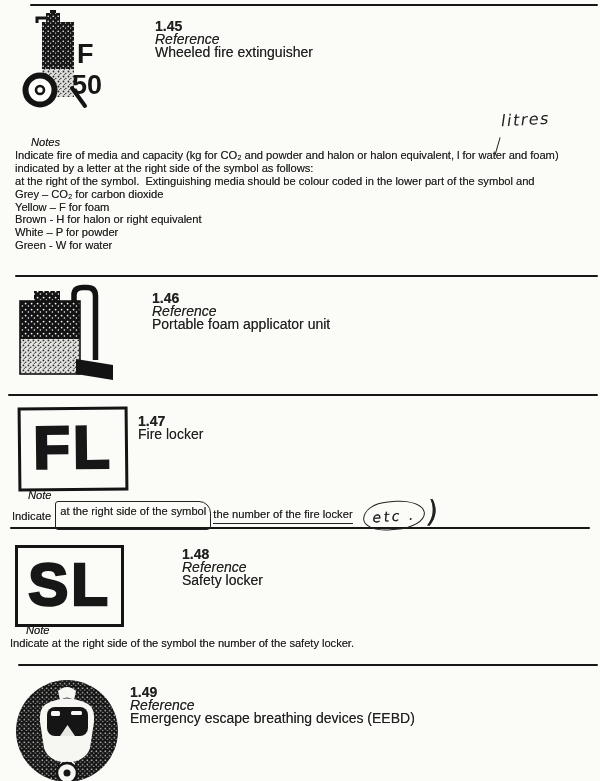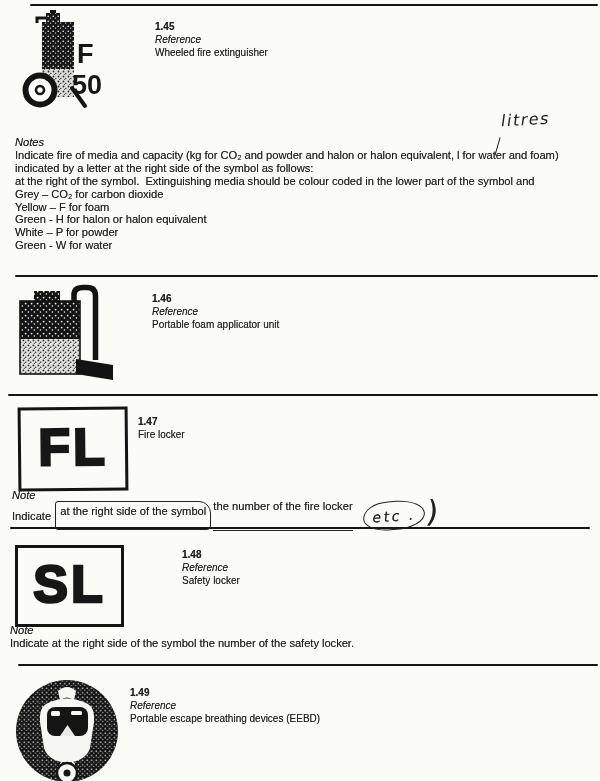--- a/index.html
+++ b/index.html
@@ -10,40 +10,40 @@
     background: #fbfbf8;
     overflow: hidden;
     font-family: "Liberation Sans", sans-serif;
     color: #1f1f1f;
   }
   .txt { text-shadow: 0 0 0.5px rgba(30,30,30,0.6); }
   .rule { position:absolute; background:#161616; height:2.4px; border-radius:1px; }
   .abs { position:absolute; }
 
   
-  .refblock { position:absolute; font-size:10px; line-height:13px; white-space:nowrap; }
+  .refblock { position:absolute; font-size:14px; line-height:13px; white-space:nowrap; }
   .refblock .num { font-weight:bold; }
   .refblock .refl { font-style:italic; }
 
   
   .notes { position:absolute; font-size:11.2px; line-height:12.9px; letter-spacing:-0.05px; }
-  .notes .heading { font-style:italic; }
+  .notes .heading { font-style:italic;margin-left:16px; }
   .notes-line { white-space:pre; }
 
   
   .locker-box {
     position:absolute;
     border:3px solid #141414;
     display:flex; align-items:center; justify-content:center;
     background:#fbfbf8;
   }
   .locker-letters {
     font-family:"Liberation Sans", sans-serif;
     font-weight:bold;
-    font-size:52px;
+    font-size:60px;
     letter-spacing:3px;
     color:#171717;
     -webkit-text-stroke:2.6px #171717;
     transform:translateY(-2px);
   }
 
   
   .hand { font-family:"DejaVu Sans", sans-serif; color:#222; }
   .hw-litres {
     position:absolute; left:501px; top:110px;
@@ -60,21 +60,21 @@
     display:flex; align-items:center;
   }
   .boxed-phrase {
     border:1.6px solid #222;
     border-radius:3px 12px 4px 3px;
     padding:3px 4px 12px 4px;
     margin:0 2px 0 4px;
   }
   .underlined-phrase {
     border-bottom:1.7px solid #222;
-    padding-bottom:18px;
+    padding-bottom:3px;
   }
   .hw-etc {
     display:inline-flex; align-items:center; justify-content:center;
     width:60px; height:27px; margin-left:10px;
     border:1.7px solid #222;
     border-radius:48% 52% 55% 45% / 65% 55% 60% 50%;
     font-size:14px; font-style:italic; letter-spacing:2.5px;
     transform:rotate(-4deg);
   }
   .hw-paren {
@@ -129,21 +129,21 @@
   <div class="hw-litres hand">litres</div>
   <div class="hw-slash"></div>
 
   <div class="notes txt" style="left:15px; top:136px;">
     <div class="heading">Notes</div>
     <div class="notes-line">Indicate fire of media and capacity (kg for CO₂ and powder and halon or halon equivalent, l for water and foam)</div>
     <div class="notes-line">indicated by a letter at the right side of the symbol as follows:</div>
     <div class="notes-line">at the right of the symbol.  Extinguishing media should be colour coded in the lower part of the symbol and</div>
     <div class="notes-line">Grey – CO₂ for carbon dioxide</div>
     <div class="notes-line">Yellow – F for foam</div>
-    <div class="notes-line">Green - H for halon or halon equivalent</div>
+    <div class="notes-line">Brown - H for halon or right equivalent</div>
     <div class="notes-line">White – P for powder</div>
     <div class="notes-line">Green - W for water</div>
   </div>
 
   <svg class="abs" style="left:12px; top:284px;" width="115" height="106" viewBox="0 0 115 106">
     <defs>
       <pattern id="fa-dark" width="6" height="6" patternUnits="userSpaceOnUse">
         <rect width="6" height="6" fill="#131313"></rect>
         <circle cx="1.6" cy="1.6" r="0.9" fill="#fafafa"></circle>
         <circle cx="4.4" cy="4" r="0.8" fill="#fafafa"></circle>
@@ -222,16 +222,16 @@
     <rect x="46" y="84" width="15" height="8" rx="2" fill="#f6f6f3"></rect>
     <line x1="49" y1="84" x2="49" y2="92" stroke="#151515" stroke-width="1.4"></line>
     <line x1="57" y1="84" x2="57" y2="92" stroke="#151515" stroke-width="1.4"></line>
     <circle cx="53" cy="95" r="10" fill="#f6f6f3" stroke="#151515" stroke-width="2.4"></circle>
     <circle cx="53" cy="95" r="3.5" fill="#151515"></circle>
   </svg>
 
   <div class="refblock txt" style="left:130px; top:686px;">
     <div class="num">1.49</div>
     <div class="refl">Reference</div>
-    <div>Portable escape breathing devices (EEBD)</div>
+    <div>Emergency escape breathing devices (EEBD)</div>
   </div>
 
 </div>
 
 </body></html>

